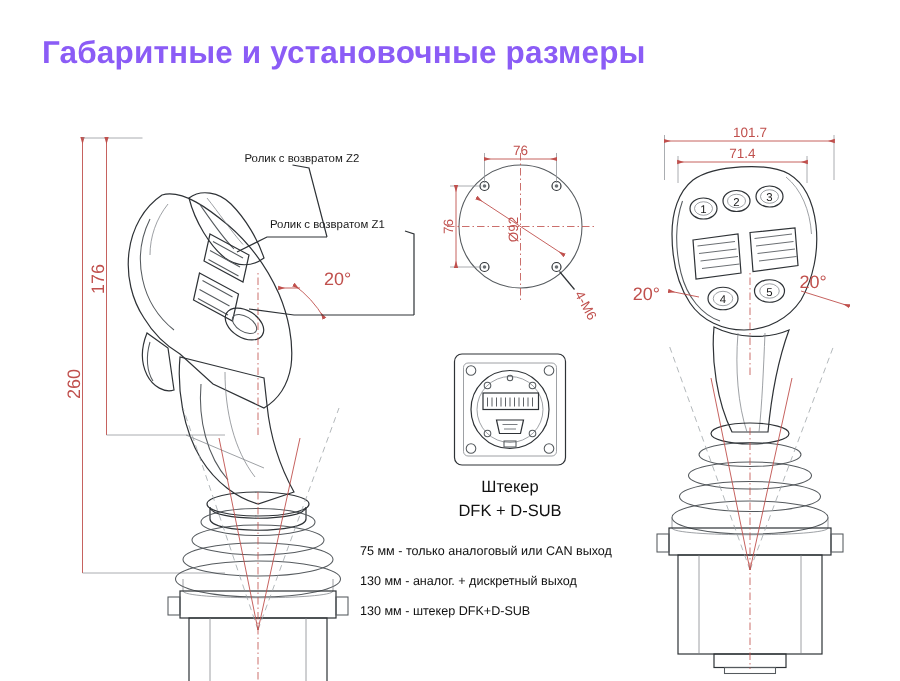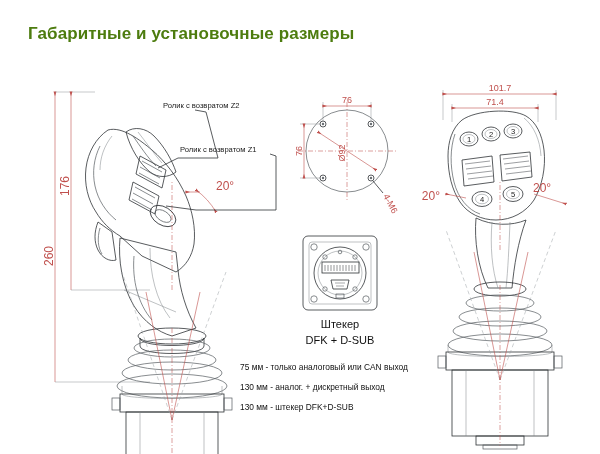--- a/index.html
+++ b/index.html
@@ -11,23 +11,23 @@
     width: 600px;
     height: 454px;
     position: relative;
     overflow: hidden;
     font-family: "Liberation Sans", sans-serif;
   }
   #page-title {
     position: absolute;
     left: 28px;
     top: 24px;
-    font-size: 17px;
+    font-size: 21px;
     font-weight: bold;
-    color: #4d7c0f;
+    color: #8b5cf6;
     letter-spacing: 0.1px;
     white-space: nowrap;
   }
   #drawing-canvas {
     position: absolute;
     left: 0;
     top: 60px;
     width: 600px;
     height: 394px;
   }

